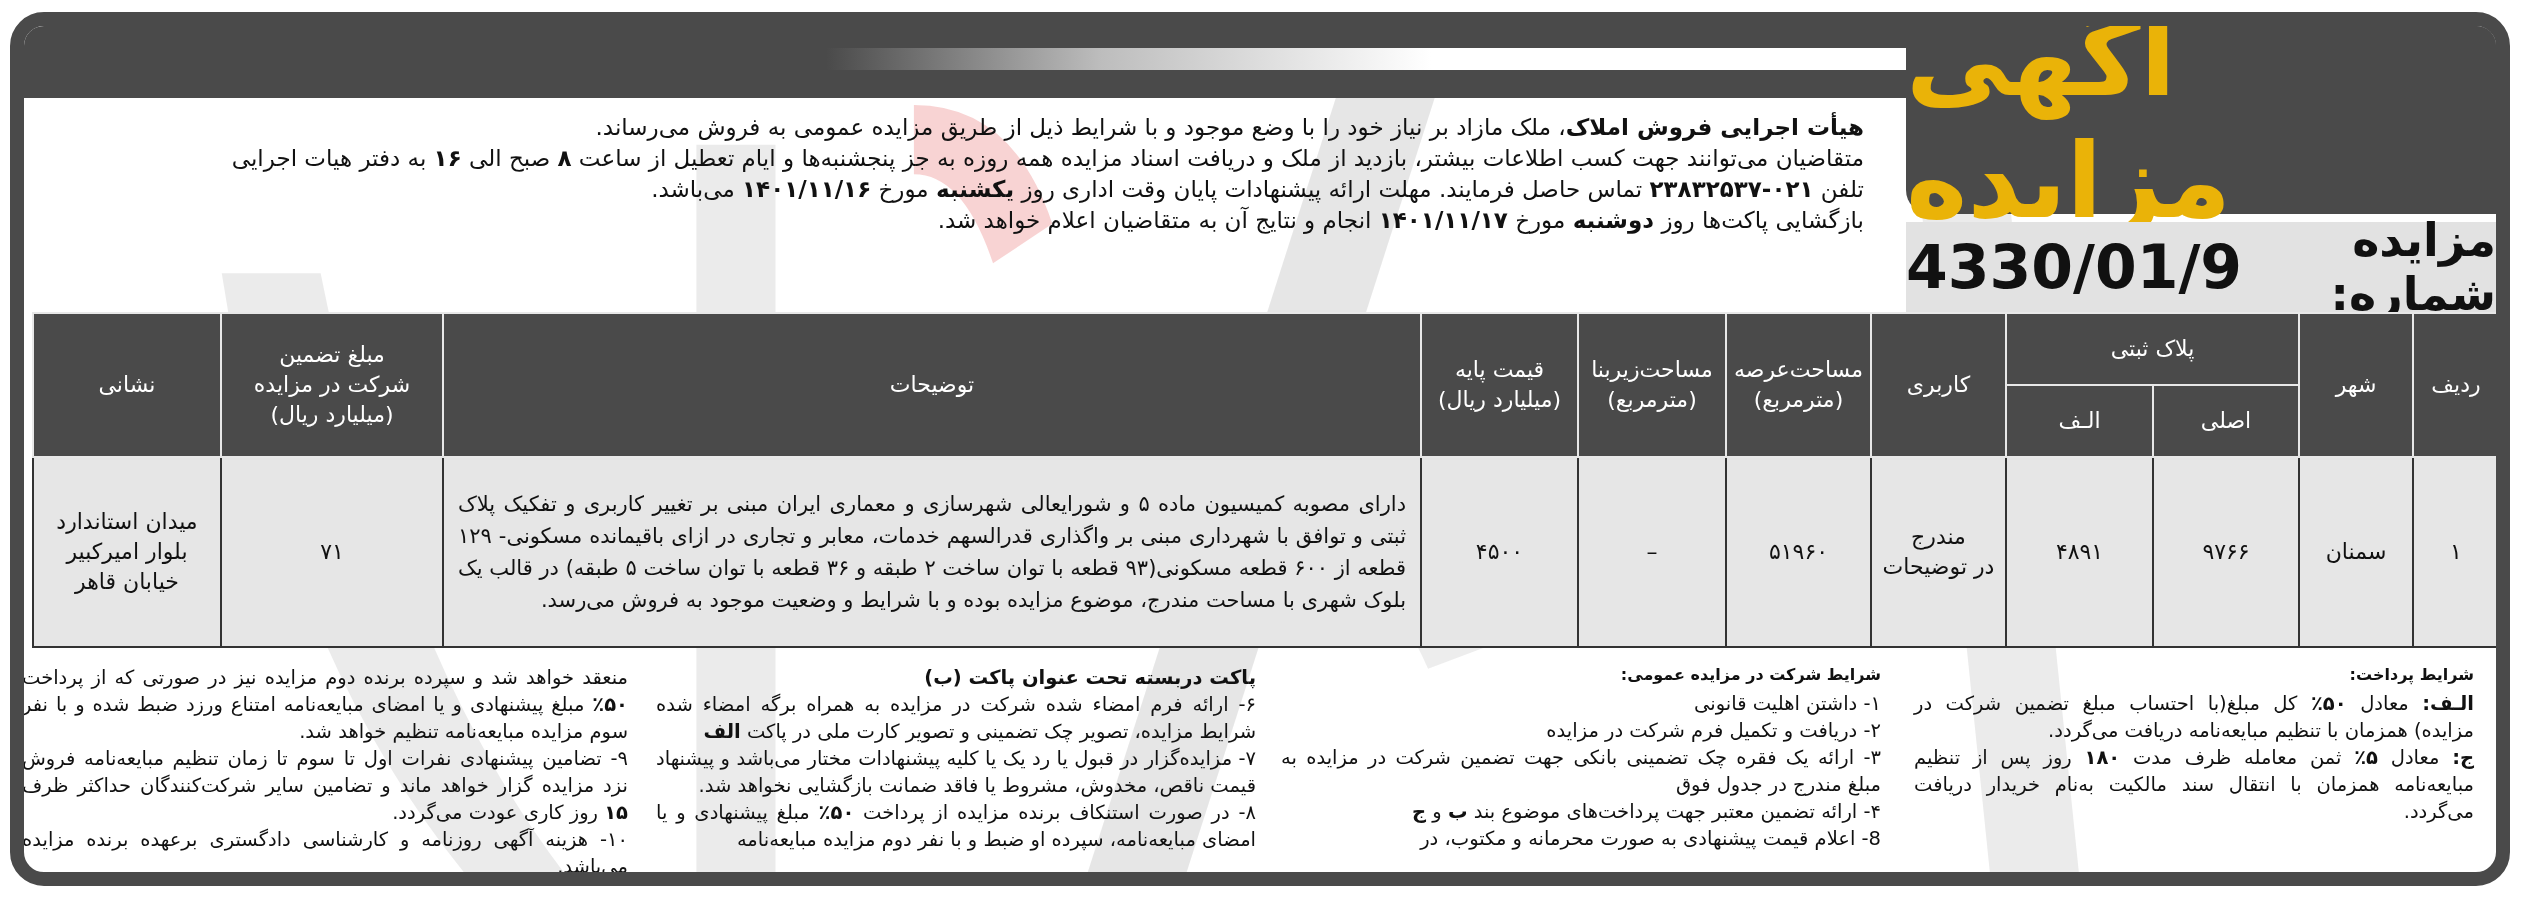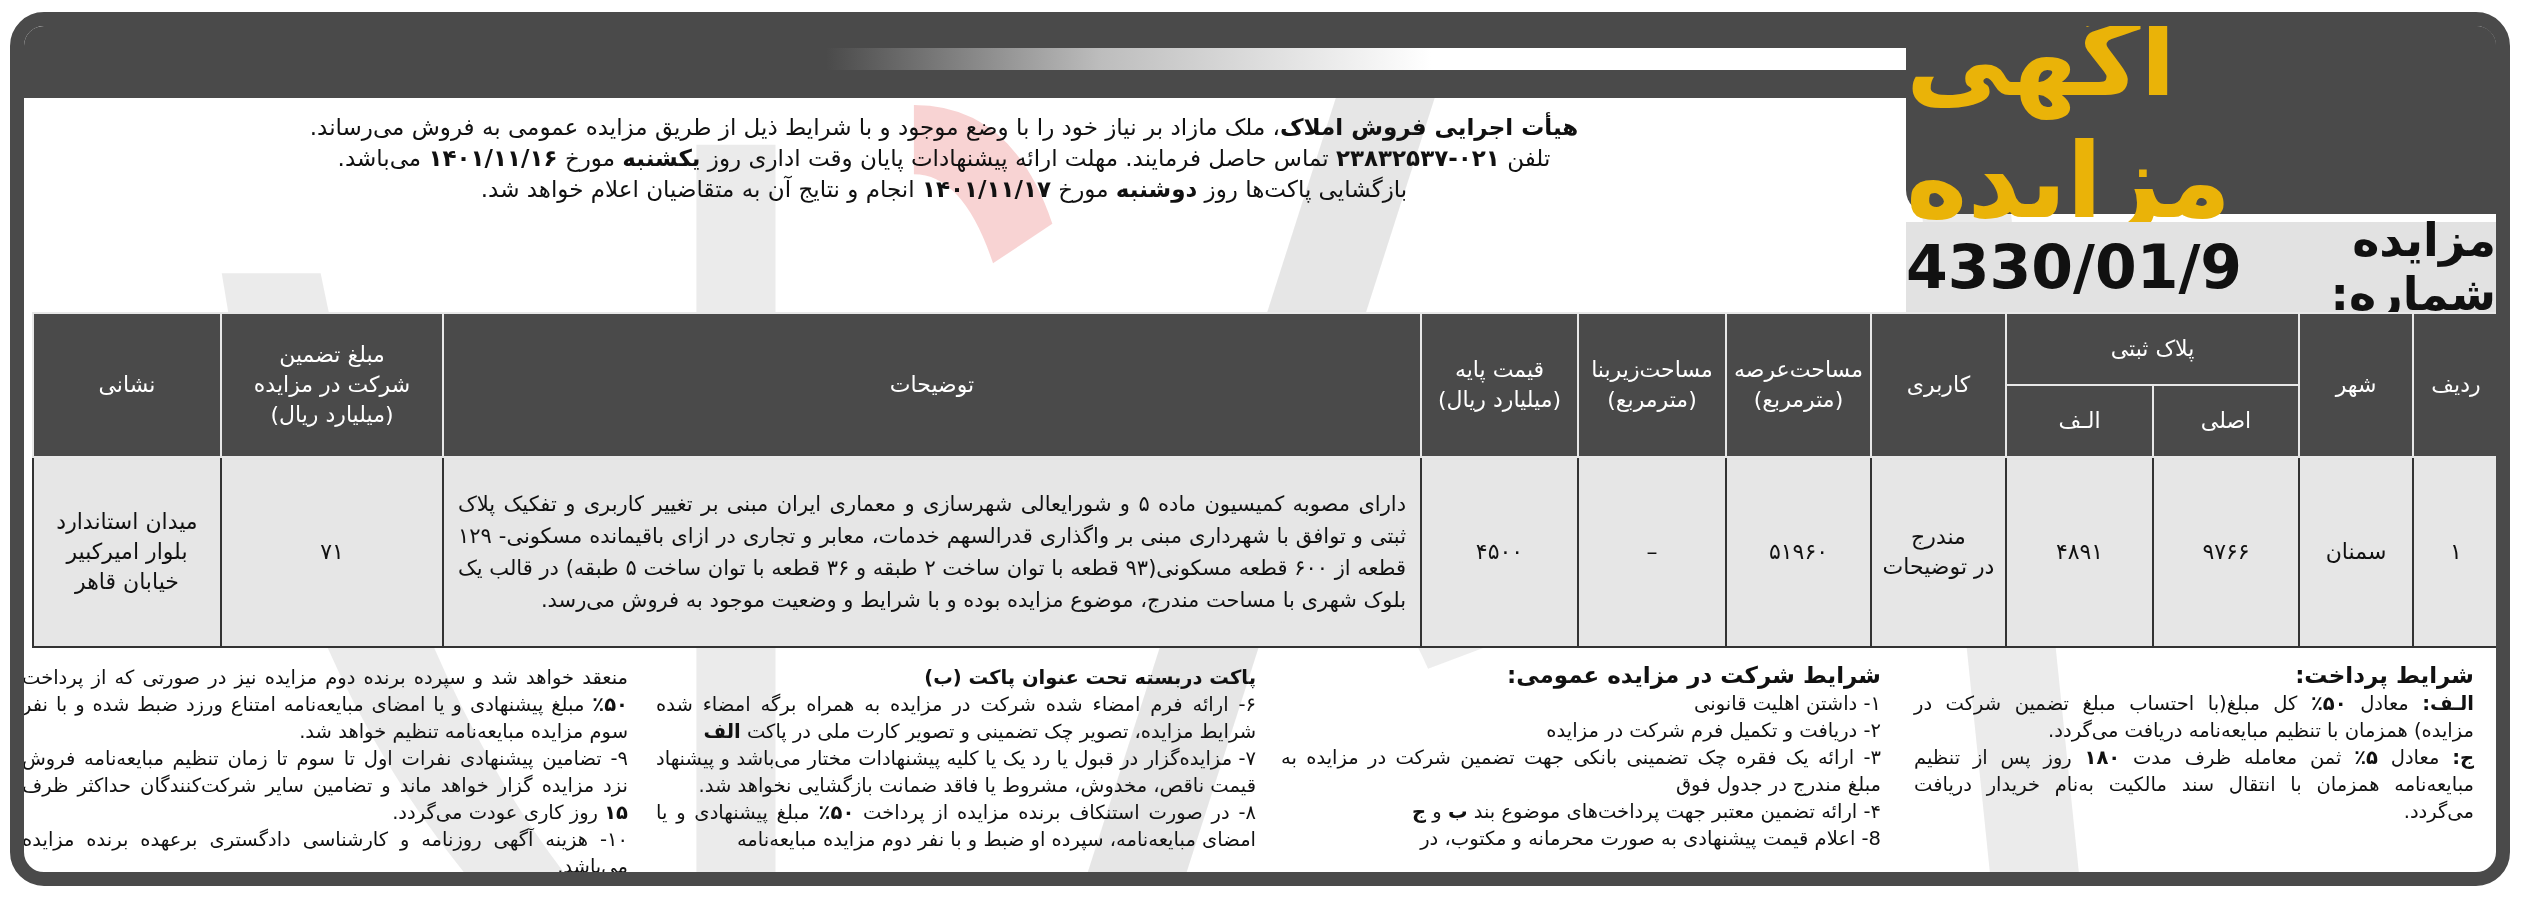--- a/index.html
+++ b/index.html
@@ -31,41 +31,41 @@
   }
   .auction-no {
     position: absolute; right: 0; top: 196px; width: 590px; height: 90px; background: #e2e2e2;
     display: flex; align-items: center; justify-content: center; direction: rtl; gap: 18px;
     font-weight: bold; z-index: 2;
   }
   .auction-no .label { font-size: 46px; }
   .auction-no .value { font-size: 60px; direction: ltr; }
 
   .intro {
-    position: absolute; right: 610px; left: 0; top: 86px; direction: rtl; text-align: center;
+    position: absolute; right: 610px; left: 0; top: 86px; direction: rtl; text-align: right;
     font-size: 23px; line-height: 31px; padding-right: 22px; z-index: 2;
   }
   .intro p { white-space: nowrap; }
   .intro b { font-weight: bold; }
 
   .table-wrap { position: absolute; left: 8px; right: 8px; top: 286px; z-index: 2; }
   table { width: 100%; border-collapse: collapse; direction: rtl; table-layout: fixed; }
   th {
     background: #4a4a4a; color: #fff; font-weight: normal; font-size: 22px; line-height: 30px;
     border: 2px solid #e8e8e8; text-align: center; vertical-align: middle;
   }
   td {
     background: #e6e6e6; border: 2px solid #333; font-size: 22px; text-align: center;
     vertical-align: middle; line-height: 30px; height: 190px;
   }
   td.desc { text-align: justify; text-align-last: right; padding: 8px 14px; font-size: 21px; line-height: 32px; }
 
   .conditions { position: absolute; left: 0; right: 0; top: 634px; height: 226px; z-index: 2; direction: rtl; }
   .col { position: absolute; top: 0; font-size: 19.5px; line-height: 27px; text-align: justify; text-align-last: right; }
-  .col h3 { font-size: 23px; font-weight: bold; line-height: 30px; }
+  .col h3 { font-size: 16px; font-weight: bold; line-height: 30px; }
   .col b { font-weight: bold; }
   .col p { margin: 0; }
   .col-pay { right: 22px; width: 560px; }
   .col-general { right: 615px; width: 600px; }
   .col-c3 { right: 1240px; width: 600px; padding-top: 4px; }
   .col-c4 { right: 1868px; width: 606px; padding-top: 4px; }
 </style>
 </head>
 <body>
 
@@ -87,20 +87,21 @@
 
   <div class="title-box">آگهی مزایده</div>
 
   <div class="auction-no">
     <span class="label">مزایده شماره:</span>
     <span class="value">4330/01/9</span>
   </div>
 
   <div class="intro">
     <p><b>هیأت اجرایی فروش املاک</b><span>، ملک مازاد بر نیاز خود را با وضع موجود و با شرایط ذیل از طریق مزایده عمومی به فروش می‌رساند.</span></p>
+    <p><span>متقاضیان می‌توانند جهت کسب اطلاعات بیشتر، بازدید از ملک و دریافت اسناد مزایده همه روزه به جز پنجشنبه‌ها و ایام تعطیل از ساعت </span><b>۸</b><span> صبح الی </span><b>۱۶</b><span> به دفتر هیات اجرایی</span></p>
     <p><span>تلفن </span><b>۰۲۱-۲۳۸۳۲۵۳۷</b><span> تماس حاصل فرمایند. مهلت ارائه پیشنهادات پایان وقت اداری روز </span><b>یکشنبه</b><span> مورخ </span><b>۱۴۰۱/۱۱/۱۶</b><span> می‌باشد.</span></p>
     <p><span>بازگشایی پاکت‌ها روز </span><b>دوشنبه</b><span> مورخ </span><b>۱۴۰۱/۱۱/۱۷</b><span> انجام و نتایج آن به متقاضیان اعلام خواهد شد.</span></p>
   </div>
 
   <div class="table-wrap">
     <table>
       <colgroup>
         <col style="width:86px">
           <col style="width:114px">
           <col style="width:146px">

